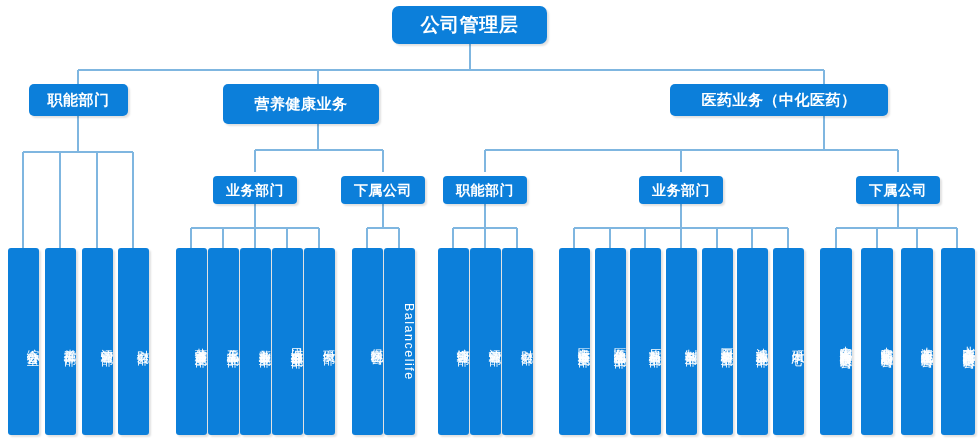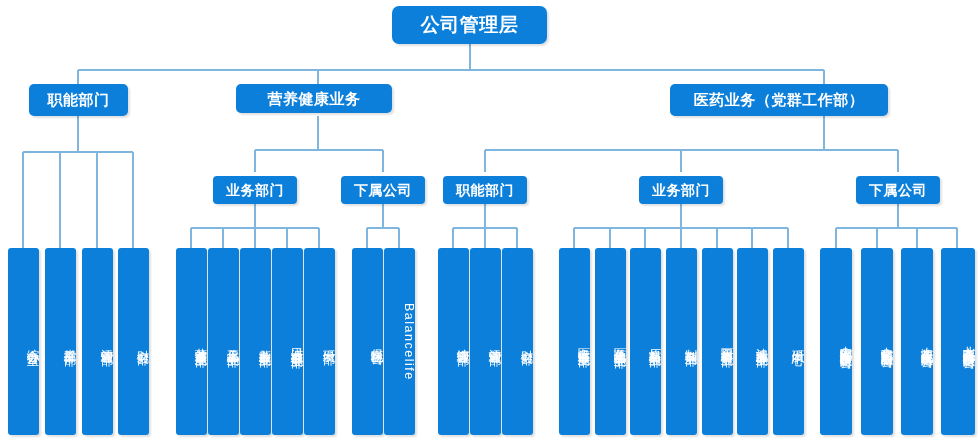--- a/index.html
+++ b/index.html
@@ -139,22 +139,22 @@
       <path d="M836 228 L836 248"></path>
       <path d="M877 228 L877 248"></path>
       <path d="M917 228 L917 248"></path>
       <path d="M957 228 L957 248"></path>
     </g>
   </svg>
 
   <div class="node horiz root" style="left:392px; top:6px; width:155px; height:38px;">公司管理层</div>
 
   <div class="node horiz mid" style="left:29px; top:84px; width:99px; height:32px;">职能部门</div>
-  <div class="node horiz mid" style="left:236px; top:84px; width:156px; height:29px;">营养健康业务</div>
-  <div class="node horiz mid" style="left:670px; top:84px; width:218px; height:32px;">医药业务（党群工作部）</div>
+  <div class="node horiz mid" style="left:223px; top:84px; width:156px; height:40px;">营养健康业务</div>
+  <div class="node horiz mid" style="left:670px; top:84px; width:218px; height:32px;">医药业务（中化医药）</div>
 
   <div class="node horiz small" style="left:213px; top:176px; width:84px; height:28px;">业务部门</div>
   <div class="node horiz small" style="left:341px; top:176px; width:84px; height:28px;">下属公司</div>
   <div class="node horiz small" style="left:443px; top:176px; width:84px; height:28px;">职能部门</div>
   <div class="node horiz small" style="left:639px; top:176px; width:84px; height:28px;">业务部门</div>
   <div class="node horiz small" style="left:856px; top:176px; width:84px; height:28px;">下属公司</div>
 
   <div class="node vert" style="left:8px; top:248px; width:31px; height:187px;">
       <span class="vtext">综合办公室</span>
     </div>

